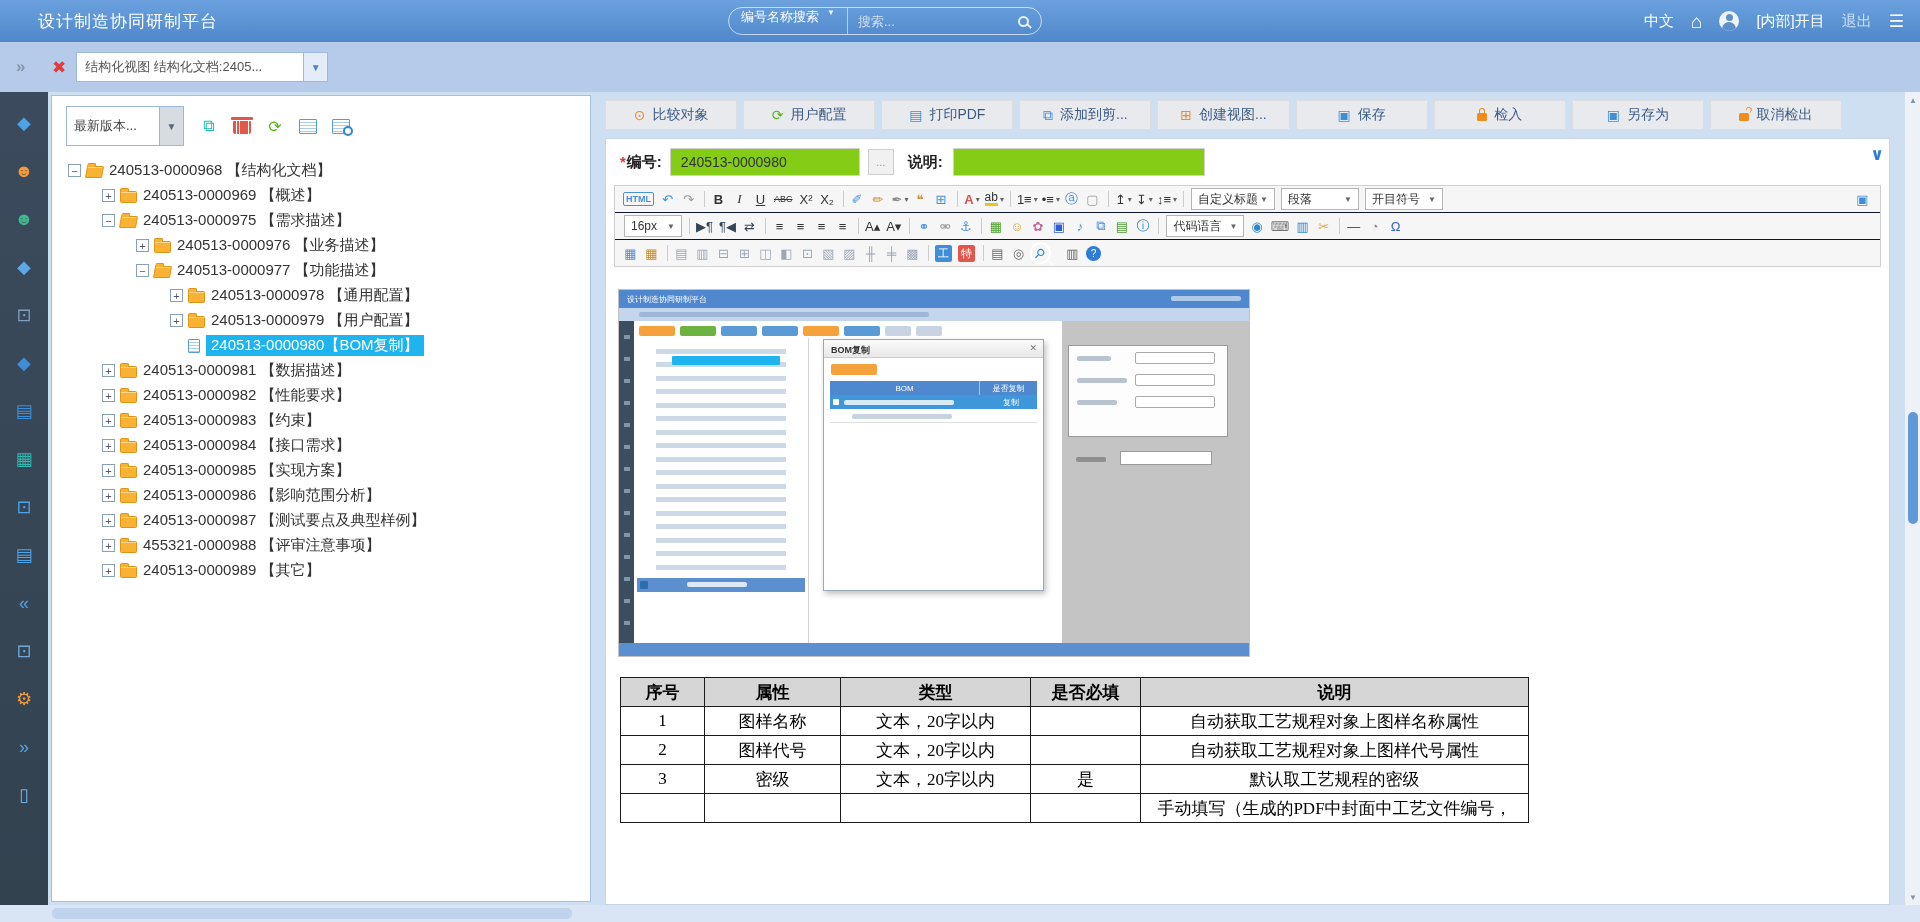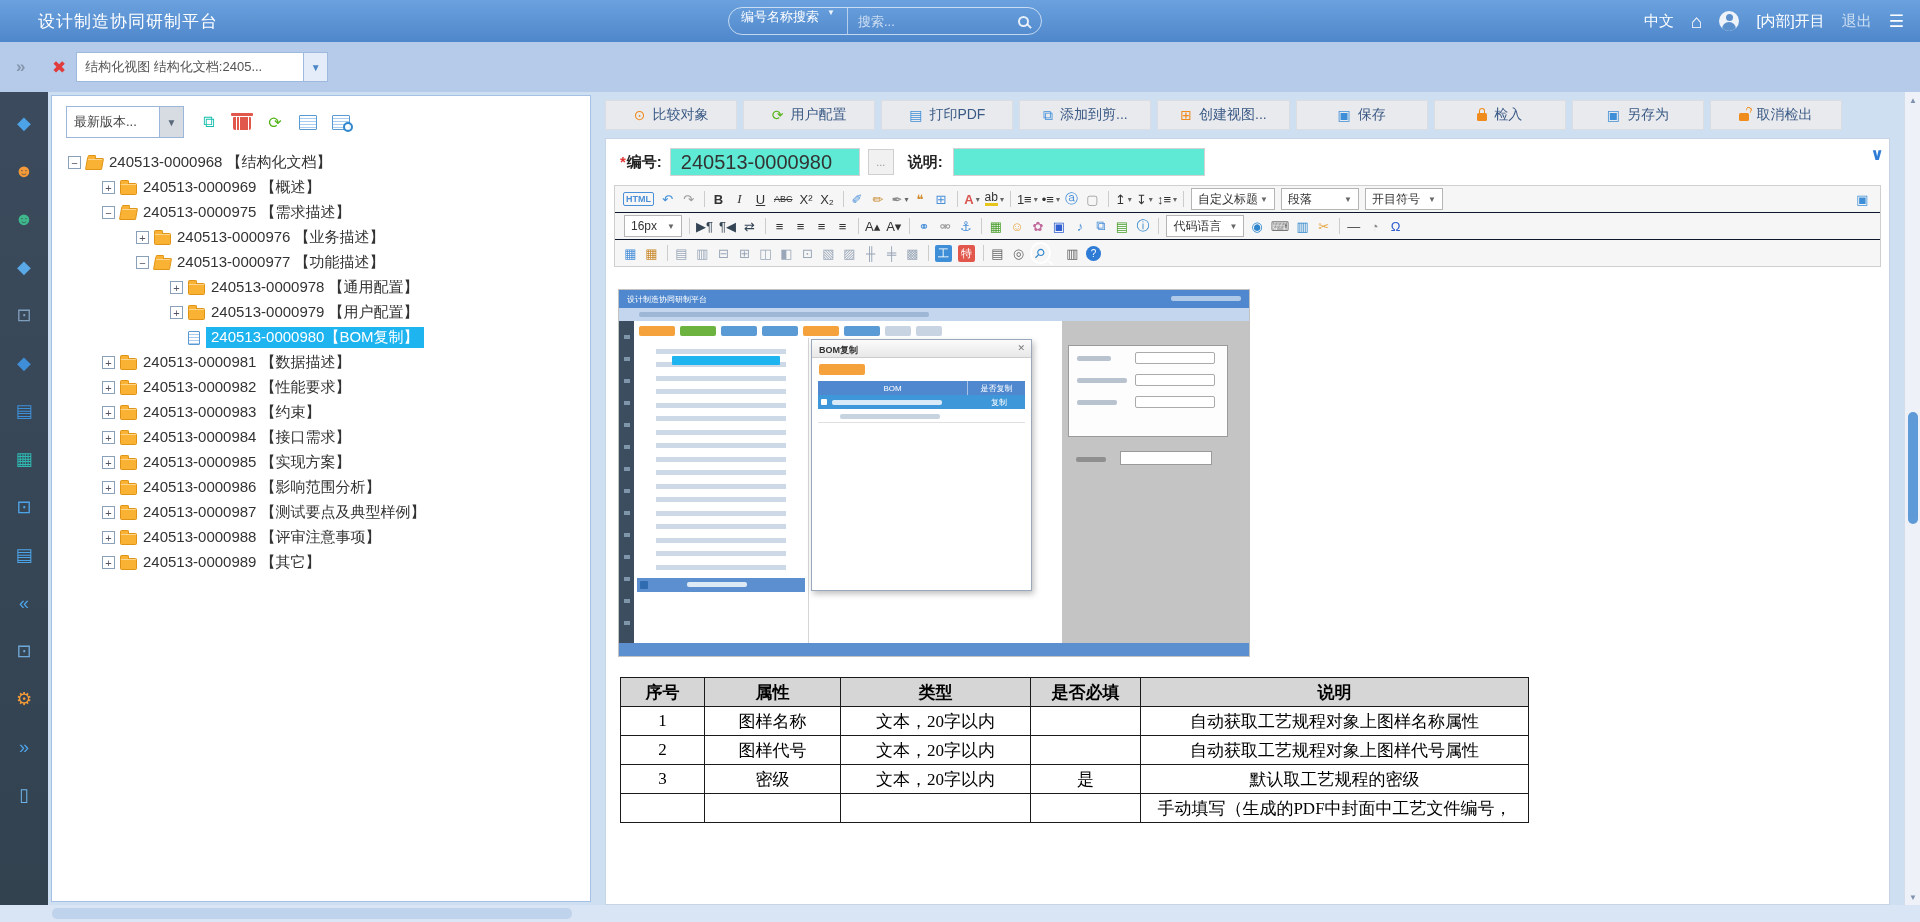--- a/index.html
+++ b/index.html
@@ -34,21 +34,21 @@
   .viewsel .vtxt{flex:1;font-size:13px;color:#555;padding:0 8px;white-space:nowrap;overflow:hidden}
   .viewsel .vs-caret{width:24px;height:100%;background:#e3ecf8;border-left:1px solid #9db9dd;color:#4a86c8;font-size:10px;display:flex;align-items:center;justify-content:center}
 
   
   .main{flex:1;display:flex;min-height:0;position:relative}
   .rail{width:48px;flex:none;background:linear-gradient(#3b4b5d,#33424f);display:flex;flex-direction:column;align-items:center;padding-top:22px;gap:30px}
   .rail-item{font-size:18px;line-height:1;cursor:pointer}
 
   .treepanel{width:540px;flex:none;background:#fff;border:1px solid #a4c0e4;margin:3px 2px 3px 3px;display:flex;flex-direction:column;overflow:hidden}
   .tree-toolbar{display:flex;align-items:center;gap:16px;padding:10px 12px 8px 14px}
-  .versel{width:118px;height:32px;border:1px solid #9bb6da;background:#fff;display:flex;align-items:center;cursor:pointer}
+  .versel{width:118px;height:40px;border:1px solid #9bb6da;background:#fff;display:flex;align-items:center;cursor:pointer}
   .versel .vtxt{flex:1;font-size:13px;color:#444;padding:0 7px;white-space:nowrap;overflow:hidden}
   .versel .vbtn{width:24px;height:100%;background:#d7dbe2;border-left:1px solid #9bb6da;color:#5a6a7c;font-size:10px;display:flex;align-items:center;justify-content:center}
   .ttool{display:flex;align-items:center;justify-content:center;min-width:18px;height:18px;font-size:16px;cursor:pointer}
   .ico-trash{width:12px;height:13px;background:repeating-linear-gradient(90deg,#e2574c 0 2.5px,#fff 2.5px 3.5px,#e2574c 3.5px 6px,#fff 6px 7px,#e2574c 7px 12px);border-radius:1px 1px 2px 2px;position:relative;margin-top:3px}
   .ico-trash::before{content:"";position:absolute;top:-4px;left:-2px;right:-2px;height:2.5px;background:#e2574c;border-radius:1px}
   .ico-doc{width:12px;height:15px;background:#fff;background-image:repeating-linear-gradient(to bottom,transparent 0 2px,#a8cdf0 2px 3px);border:1px solid #5a9ad2;border-radius:1px;position:relative}
   .ico-docsearch{width:12px;height:15px;background:#fff;background-image:repeating-linear-gradient(to bottom,transparent 0 2px,#a8cdf0 2px 3px);border:1px solid #5a9ad2;border-radius:1px;position:relative}
   .ico-docsearch::after{content:"";position:absolute;right:-4px;bottom:-3px;width:6px;height:6px;border:2px solid #2f86cc;border-radius:50%;background:rgba(255,255,255,.85)}
   .tree{flex:1;overflow:hidden;padding:4px 0 0 8px}
   .trow{display:flex;align-items:center;height:25px;font-size:15px;color:#333;cursor:pointer;white-space:nowrap}
@@ -68,21 +68,21 @@
   .shape-lock{width:10px;height:8px;background:#f08c1e;border-radius:1.5px;position:relative;margin-top:4px}
   .shape-lock::before{content:"";position:absolute;top:-5px;left:1.5px;width:4px;height:4px;border:1.6px solid #f08c1e;border-bottom:none;border-radius:3px 3px 0 0}
   .shape-unlock{width:10px;height:8px;background:#f08c1e;border-radius:1.5px;position:relative;margin-top:4px}
   .shape-unlock::before{content:"";position:absolute;top:-6px;right:-3px;width:4px;height:4px;border:1.6px solid #f08c1e;border-bottom:none;border-radius:3px 3px 0 0;transform:rotate(28deg)}
   .collapse-chevron{position:absolute;top:52px;right:20px;color:#2e7cd5;font-size:17px;font-weight:bold;cursor:pointer}
 
   .panel{flex:1;min-height:0;margin-top:8px;background:#fff;border:1px solid #c7d4e6;display:flex;flex-direction:column;overflow:hidden}
   .form-row{height:46px;flex:none;display:flex;align-items:center;padding-left:14px;gap:8px}
   .flabel{font-weight:bold;font-size:15px;color:#222}
   .req{color:#e03131;margin-right:1px}
-  .inp{height:28px;background:#5eead4;border:1px solid #d2d2d2;display:flex;align-items:center;padding:0 10px;font-size:20px;color:#333}
+  .inp{height:28px;background:#84cc16;border:1px solid #d2d2d2;display:flex;align-items:center;padding:0 10px;font-size:14px;color:#333}
   .inp.code{width:190px}
   .inp.desc{width:252px;margin-left:2px}
   .more-btn{width:26px;height:26px;background:#f1f1f1;border:1px solid #cfcfcf;color:#999;font-size:11px;display:flex;align-items:center;justify-content:center;cursor:pointer}
 
   .ed-toolbar{margin:0 8px;border:1px solid #cfcfcf;background:#f6f6f6;flex:none}
   .ed-row{display:flex;align-items:center;padding:2px 6px}
   .ed-row + .ed-row{border-top:1px solid #0f172a}
   .et{display:inline-flex;align-items:center;justify-content:center;min-width:21px;height:22px;padding:0 2px;font-size:13px;color:#333;gap:2px;cursor:pointer;flex:none}
   .et .cr{font-size:8px;color:#666}
   .et.sep{width:1px;min-width:1px;height:16px;background:#ccc;padding:0;margin:0 4px;cursor:default}
@@ -112,21 +112,21 @@
   .m-nav{left:0;top:18px;right:0;height:13px;background:#c3d6ee}
   .m-navbar{left:20px;top:4px;width:290px;height:5px;background:#9fb7d6;border-radius:2px}
   .m-chips{left:15px;top:33px;right:0;height:15px;display:flex;position:absolute;gap:5px;align-items:center;padding-left:5px}
   .m-chips span{position:static;width:36px;height:10px;border-radius:2px;flex:none}
   .m-rail{left:0;top:31px;bottom:13px;width:15px;background:#3d4d60;background-image:repeating-linear-gradient(to bottom,transparent 0 8px,#7f95aa 8px 12px,transparent 12px 22px);background-size:6px 100%;background-position:4.5px 6px;background-repeat:no-repeat}
   .m-tree{left:15px;top:48px;width:175px;bottom:13px;background:#fff;border-right:1px solid #d5d5d5;background-image:repeating-linear-gradient(to bottom,transparent 0 5px,#cdd9e6 5px 10px,transparent 10px 13.5px);background-size:130px 230px;background-position:22px 6px;background-repeat:no-repeat}
   .m-tree-sel{left:38px;top:18px;width:108px;height:9px;background:#1db4f0;border-radius:1px}
   .m-treebar{left:18px;top:288px;width:168px;height:14px;background:#5b8fd0}
   .m-treebar i{left:50px;top:4px;width:60px;height:5px;background:rgba(255,255,255,.8);border-radius:2px}
   .m-treebar b{left:3px;top:3px;width:8px;height:8px;background:#2f6cb0;border-radius:1px}
-  .m-dialog{left:192px;top:49px;width:221px;height:252px;background:#fff;border:1px solid #9aa8bb;box-shadow:2px 3px 6px rgba(0,0,0,.25)}
+  .m-dialog{left:204px;top:49px;width:221px;height:252px;background:#fff;border:1px solid #9aa8bb;box-shadow:2px 3px 6px rgba(0,0,0,.25)}
   .m-dlg-head{left:0;top:0;right:0;height:18px;background:linear-gradient(#fbfbfb,#e8e8e8);border-bottom:1px solid #ccc}
   .m-dlg-title{left:7px;top:4px;font-size:9px;color:#333;font-weight:bold}
   .m-dlg-close{right:6px;top:3px;font-size:9px;color:#777}
   .m-dlg-chip{left:7px;top:24px;width:46px;height:11px;background:#f5a13c;border-radius:2px}
   .m-dlg-cols{left:6px;top:41px;right:6px;height:14px;background:#4f88cf;display:flex;position:absolute}
   .m-dlg-cols span{position:static;color:#fff;font-size:8px;display:flex;align-items:center;justify-content:center}
   .m-dlg-cols .c1{flex:1}
   .m-dlg-cols .c2{width:58px;border-left:1px solid rgba(255,255,255,.5)}
   .m-dlg-r1{left:6px;top:55px;right:6px;height:14px;background:#3e97d8}
   .m-dlg-r1 i{left:14px;top:4.5px;width:110px;height:5px;background:rgba(255,255,255,.8);border-radius:2px}
@@ -309,21 +309,21 @@
           <span class="t-label">240513-0000986 【影响范围分析】</span>
         </div>
           <div class="trow" style="padding-left: 42px;">
           <span class="exp">+</span>
           <span class="t-ico" data-icon="folder"></span>
           <span class="t-label">240513-0000987 【测试要点及典型样例】</span>
         </div>
           <div class="trow" style="padding-left: 42px;">
           <span class="exp">+</span>
           <span class="t-ico" data-icon="folder"></span>
-          <span class="t-label">240513-0000988 【评审注意事项】</span>
+          <span class="t-label">455321-0000988 【评审注意事项】</span>
         </div>
           <div class="trow" style="padding-left: 42px;">
           <span class="exp">+</span>
           <span class="t-ico" data-icon="folder"></span>
           <span class="t-label">240513-0000989 【其它】</span>
         </div>
         </div>
     </aside>
 
     <section class="content">

